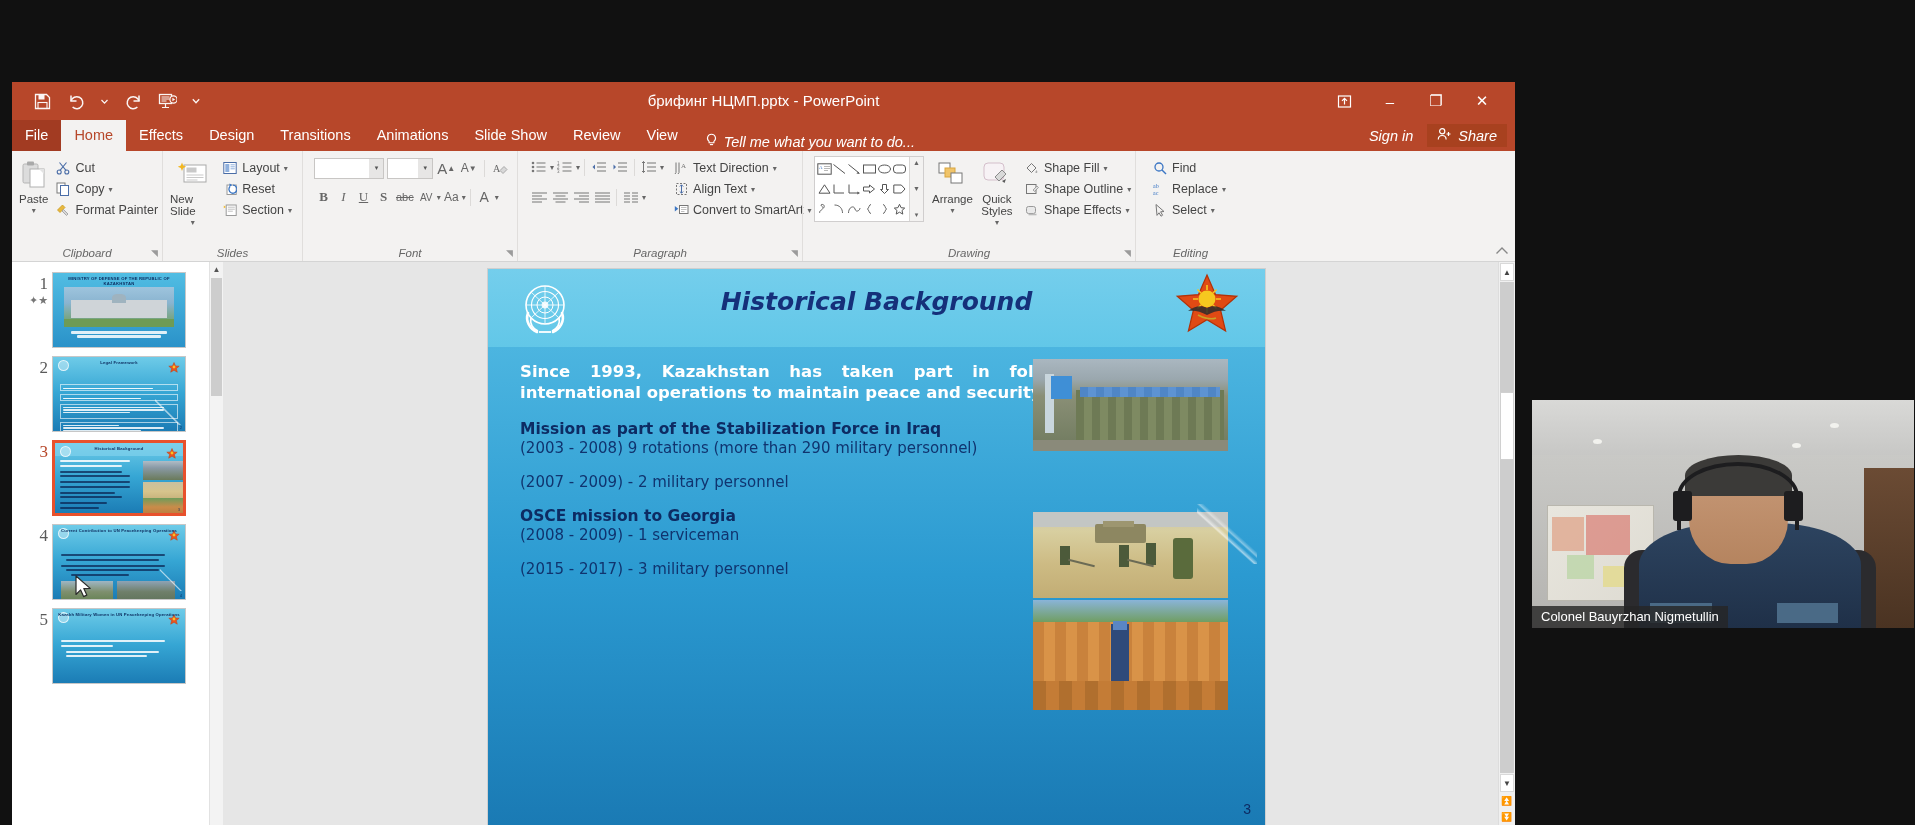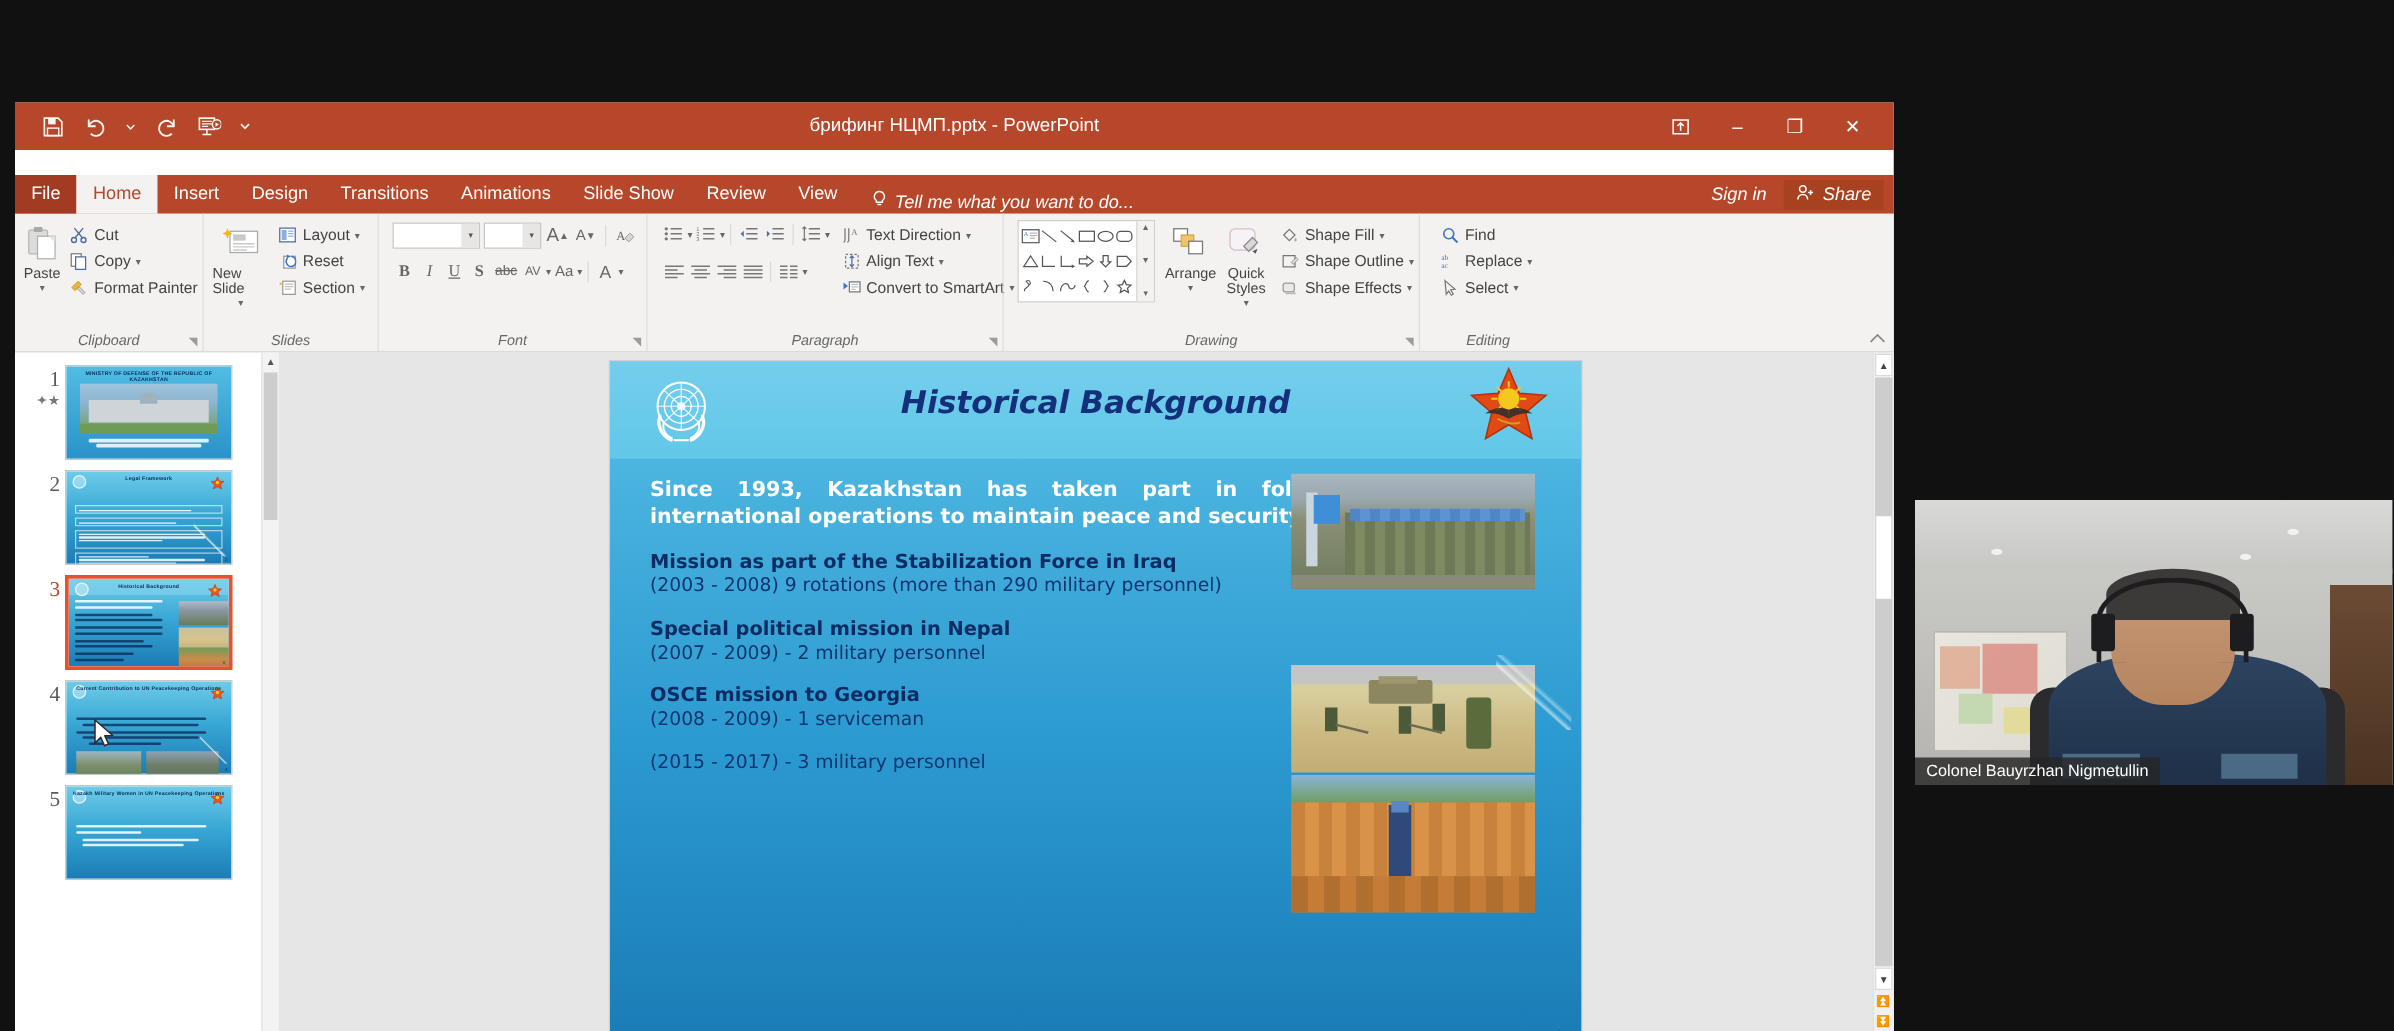--- a/index.html
+++ b/index.html
@@ -16,21 +16,21 @@
   .qat{ position:absolute; left:20px; top:0; height:38px; display:flex; align-items:center; gap:14px; }
   .qat .qicon{ width:20px; height:20px; color:#fff; opacity:.95; display:flex; align-items:center; justify-content:center; }
   .qat .qicon svg{ display:block; }
   .win-title{ position:absolute; left:0; right:0; top:0; height:38px; line-height:38px;
     text-align:center; color:#fff; font-size:15px; }
   .win-btns{ position:absolute; right:10px; top:0; height:38px; display:flex; align-items:center; }
   .win-btns .wb{ width:46px; height:38px; display:flex; align-items:center; justify-content:center;
     color:#fff; font-size:15px; }
 
   
-  .tabstrip{ position:relative; height:31px; background:#b7472a; flex:0 0 31px; display:flex; align-items:flex-end;margin-top:20px; }
+  .tabstrip{ position:relative; height:31px; background:#b7472a; flex:0 0 31px; display:flex; align-items:flex-end; }
   .tab{ height:31px; line-height:31px; padding:0 13px; color:#fff; font-size:14.5px; white-space:nowrap; }
   .tab.file{ background:#a23b22; }
   .tab.active{ background:#f3f2f1; color:#b7472a; }
   .tellme{ display:flex; align-items:center; gap:6px; color:#fff; font-size:14.5px;
     margin-left:14px; font-style:italic; }
   .tellme .bulb{ font-style:normal; }
   .tb-right{ position:absolute; right:8px; top:0; height:31px; display:flex; align-items:center; gap:4px;font-style:italic; }
   .signin{ color:#fff; font-size:14.5px; padding:0 10px; }
   .sharebtn{ color:#fff; font-size:14.5px; padding:3px 10px; background:#a8411f;
     display:flex; align-items:center; gap:6px; }
@@ -248,21 +248,21 @@
         </div>
         <div class="wb">–</div>
         <div class="wb">❐</div>
         <div class="wb close">✕</div>
       </div>
     </div>
 
     <div class="tabstrip">
       <div class="tab file">File</div>
       <div class="tab active">Home</div>
-      <div class="tab">Insert</div>
+      <div class="tab">Effects</div>
       <div class="tab">Design</div>
       <div class="tab">Transitions</div>
       <div class="tab">Animations</div>
       <div class="tab">Slide Show</div>
       <div class="tab">Review</div>
       <div class="tab">View</div>
       <div class="tellme">
         <span class="bulb">
           <svg width="13" height="15" viewBox="0 0 13 15">
               <path d="M6.5 1.2a4 4 0 0 0-2.4 7.2v1.4h4.8V8.4A4 4 0 0 0 6.5 1.2z" fill="none" stroke="#fff" stroke-width="1.1"></path>
@@ -942,21 +942,20 @@
           <div class="slide-title">Historical Background</div>
 
           <div class="intro">Since 1993, Kazakhstan has taken part in following international operations to maintain peace and security:</div>
 
           <div class="missions">
             <div class="mission">
               <div class="mtitle">Mission as part of the Stabilization Force in Iraq</div>
               <div class="mdesc">(2003 - 2008) 9 rotations (more than  290 military personnel)</div>
             </div>
             <div class="mission">
-              <div class="mtitle">Special political mission in Nepal</div>
               <div class="mdesc">(2007 - 2009) - 2 military personnel</div>
             </div>
             <div class="mission">
               <div class="mtitle">OSCE mission to Georgia</div>
               <div class="mdesc">(2008 - 2009) - 1 serviceman</div>
             </div>
             <div class="mission">
               <div class="mdesc">(2015 - 2017) - 3 military personnel</div>
             </div>
           </div>

